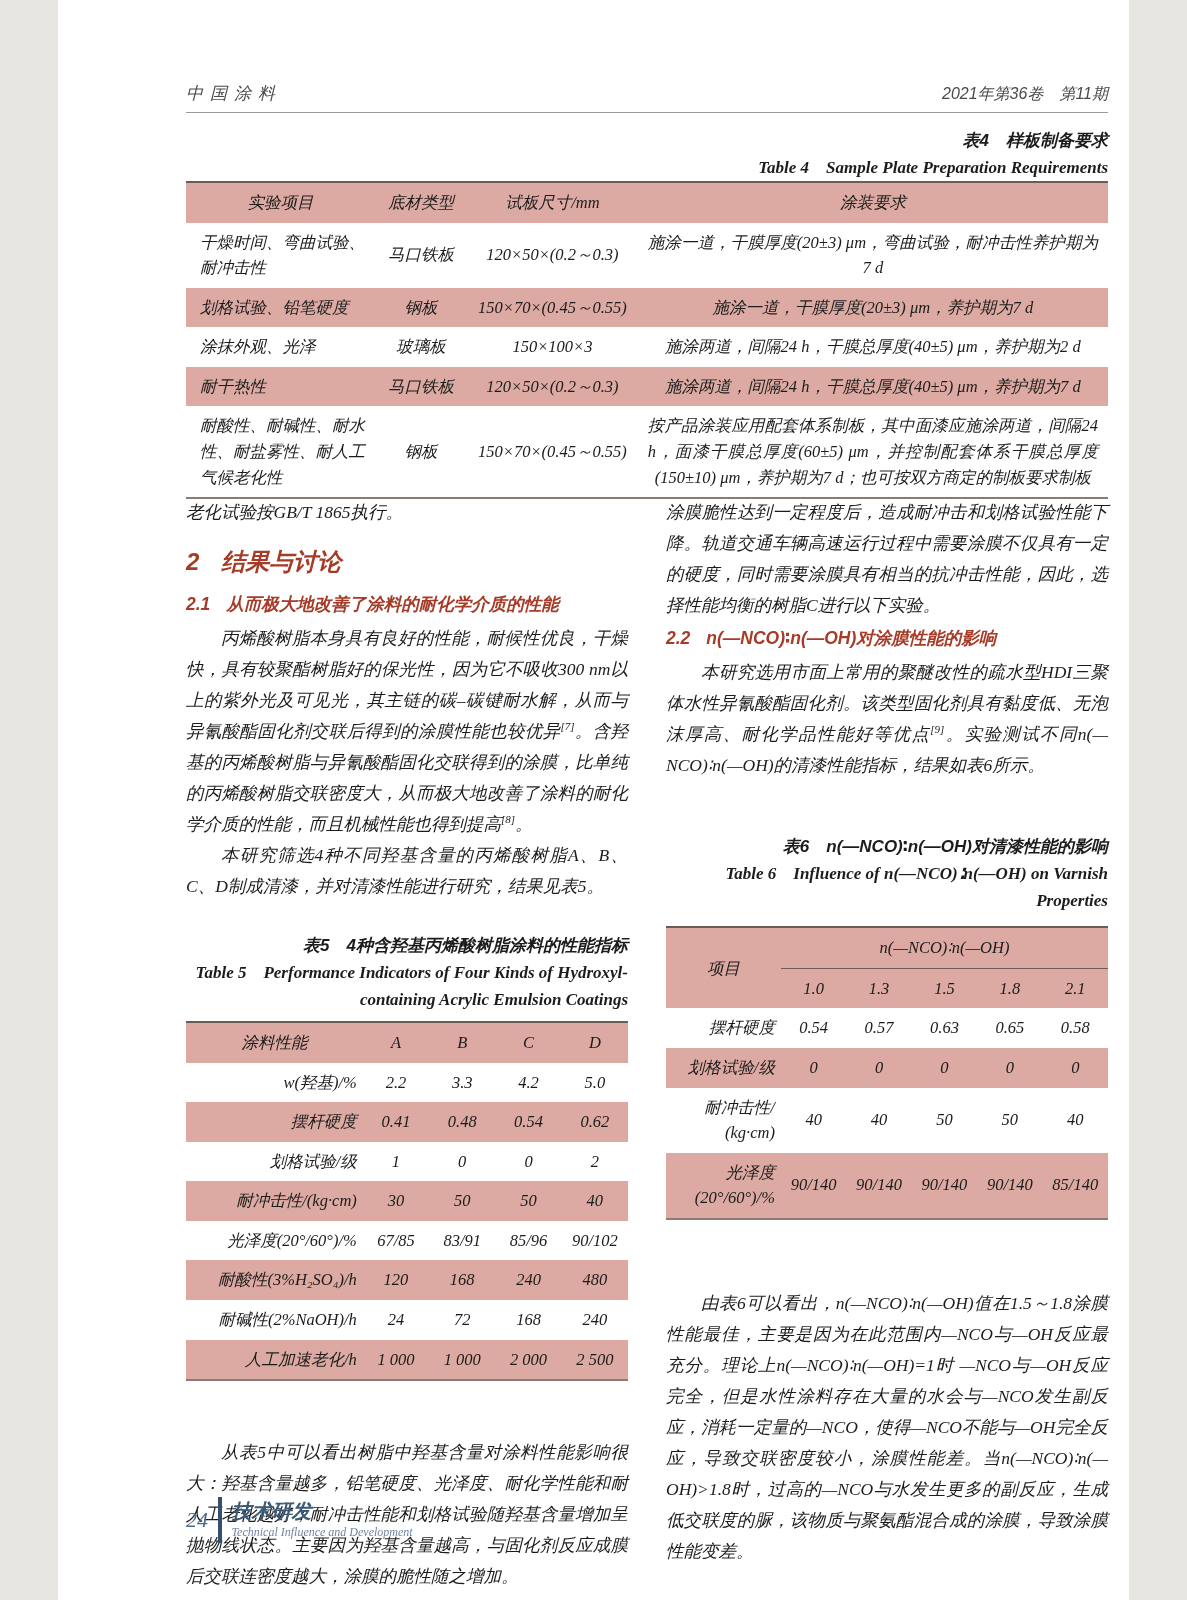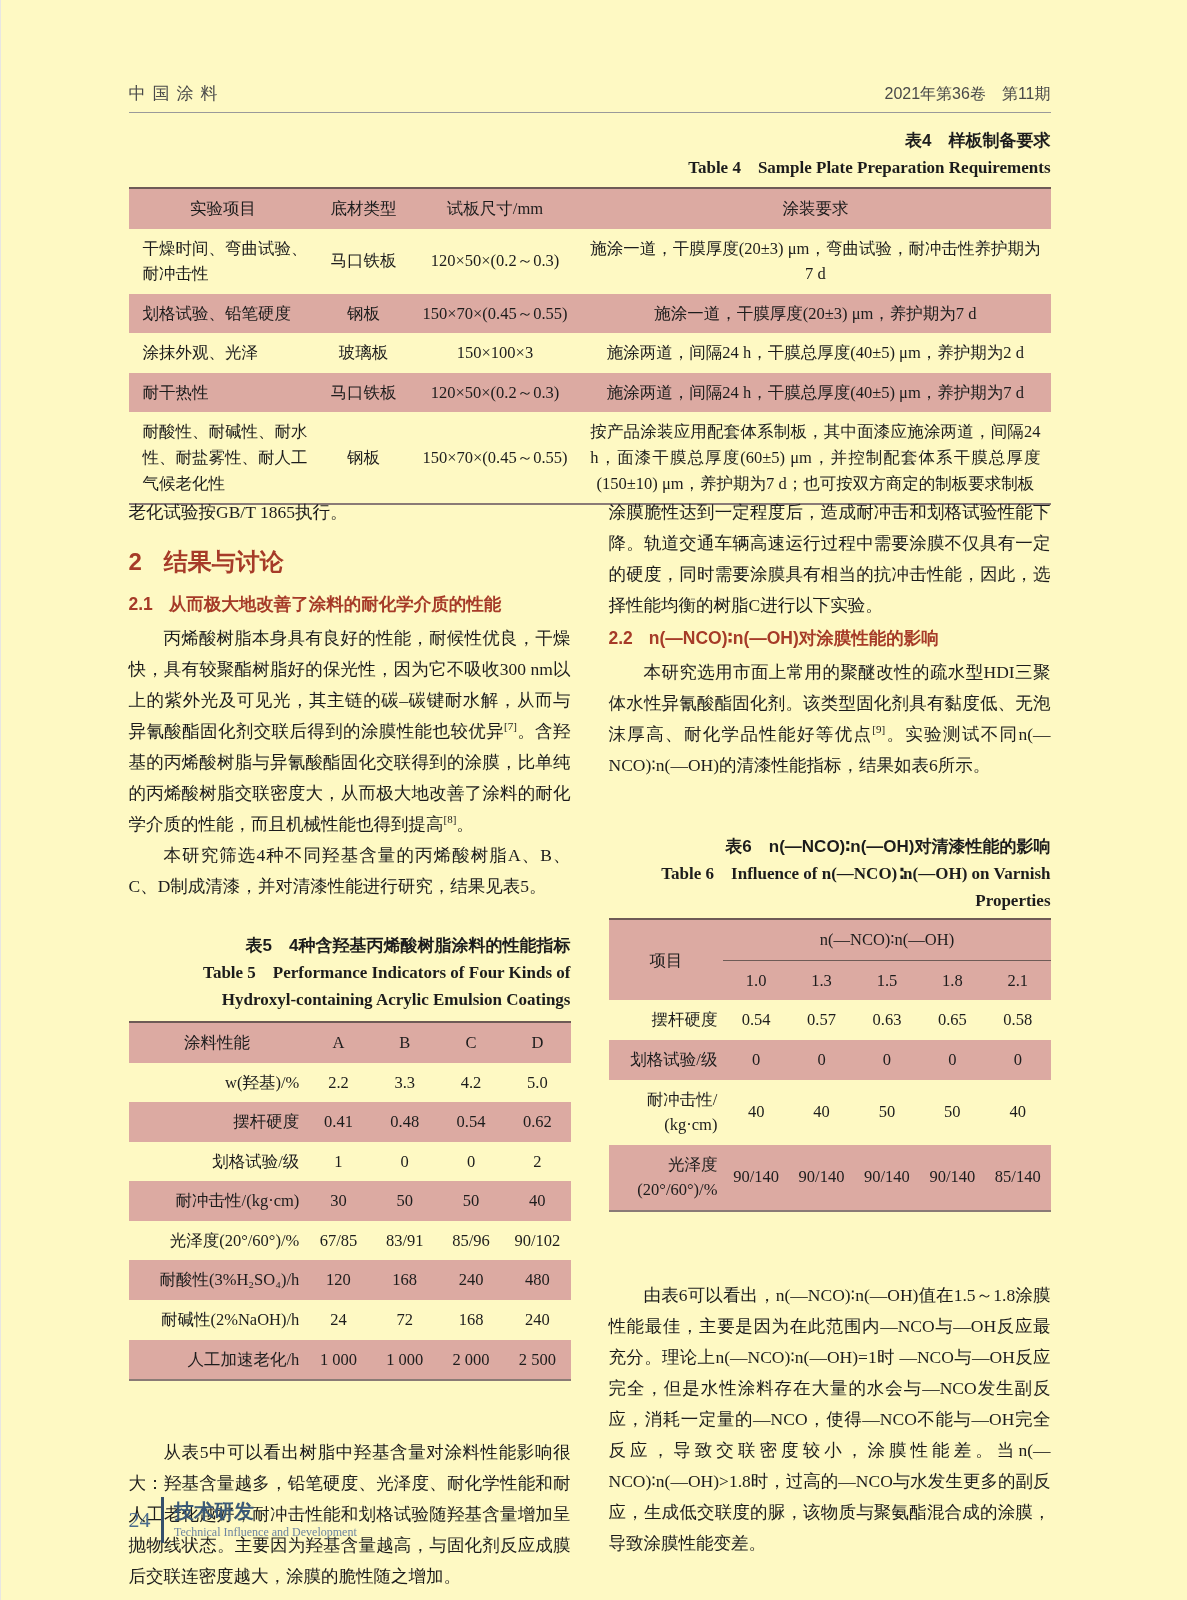--- a/index.html
+++ b/index.html
@@ -1,19 +1,19 @@
 <!DOCTYPE html>
 <html><head>
 <meta charset="utf-8">
 <style>
   * { margin:0; padding:0; box-sizing:border-box; }
   body { background:#e8e6e3; font-family:"Liberation Serif","DejaVu Serif",serif; }
   .page {
-    position:relative; width:1186px; height:1600px; margin:0 auto;
-    background:#fef9c3; color:#1c1c1c; overflow:hidden;
+    position:relative; width:1071px; height:1600px; margin:0 auto;
+    background:#ffffff; color:#1c1c1c; overflow:hidden;font-style:italic;
   }
   
   .runhead {
     position:absolute; left:128px; top:82px; width:922px;
     display:flex; justify-content:space-between; align-items:flex-end;
     border-bottom:1.5px solid #9a9a9a; padding-bottom:7px;
   }
   .runhead .journal { font-family:"Liberation Sans","DejaVu Sans",sans-serif; font-size:17px; letter-spacing:7px; color:#4a4a4a; }
   .runhead .issue   { font-family:"Liberation Sans","DejaVu Sans",sans-serif; font-size:16px; color:#4a4a4a; }
   
@@ -43,21 +43,21 @@
   }
   .h2 .num { margin-right:22px; }
   .h3 {
     font-family:"Liberation Sans","DejaVu Sans",sans-serif; font-weight:bold;
     color:#a63b28; font-size:17.5px; line-height:1.5; margin:4px 0 6px 0;
   }
   .h3 .num { margin-right:16px; }
   .t5-block { margin-top:30px; }
   .t5-block .tbl-title { margin-bottom:8px; }
   .t6-block { margin-top:52px; }
-  .t6-block .tbl-title { margin-bottom:4px; }
+  .t6-block .tbl-title { margin-bottom:12px; }
   .after-t5 { margin-top:56px; }
   .after-t6 { margin-top:68px; }
   
   .footer { position:absolute; left:128px; top:1497px; display:flex; align-items:center; }
   .footer .pageno { font-size:22px; color:#4a6b8d; margin-right:10px; }
   .footer .bar { width:3.5px; height:46px; background:#35506b; margin-right:10px; }
   .footer .sec-cn { font-family:"Liberation Sans","DejaVu Sans",sans-serif; font-weight:bold; font-size:20px; color:#3b5a76; line-height:1.2; }
   .footer .sec-en { font-size:12px; color:#6d85a0; line-height:1.5; }
 </style>
 </head>
@@ -68,21 +68,21 @@
   <div class="runhead">
     <span class="journal">中国涂料</span>
     <span class="issue">2021年第36卷　第11期</span>
   </div>
 
   <div class="t4-wrap">
     <div class="tbl-title">
       <div class="cn">表4　样板制备要求</div>
       <div class="en">Table 4　Sample Plate Preparation Requirements</div>
     </div>
-    <table class="t4" style="margin-top:6px;">
+    <table class="t4" style="">
       <colgroup>
           <col style="width:20.5%">
           <col style="width:10%">
           <col style="width:18.5%">
           <col style="width:51%">
         </colgroup>
       <thead>
         <tr>
           <th>实验项目</th>
           <th>底材类型</th>

